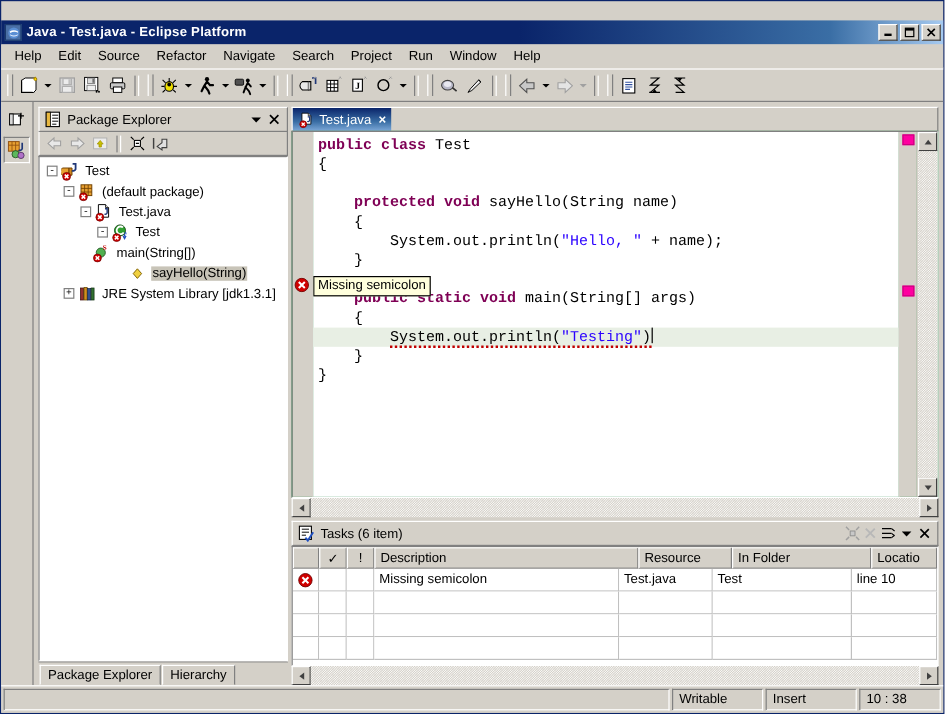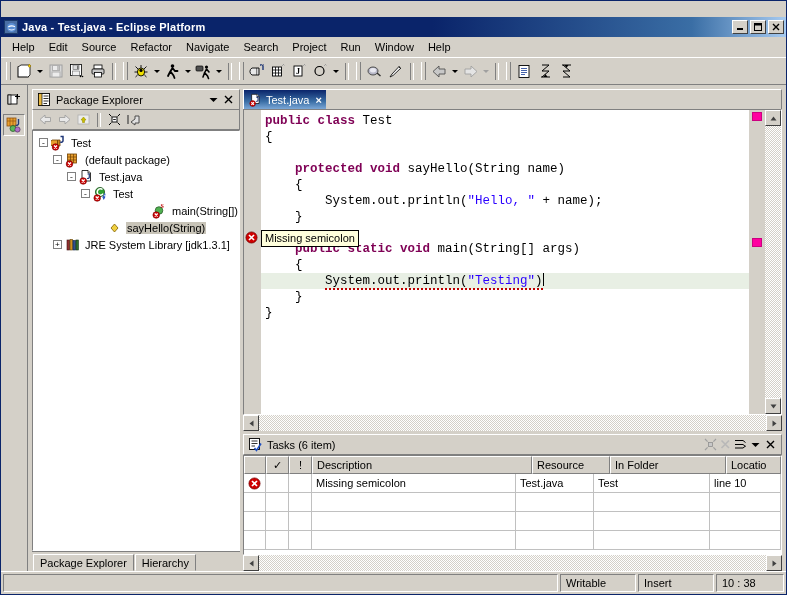--- a/index.html
+++ b/index.html
@@ -821,21 +821,21 @@
                 <path d="M9.5 3.5 a3.2 3.2 0 1 0 .6 4.2" fill="none" stroke="#fff" stroke-width="1.5"></path>
                 <path d="M10.6 8.2 l2 1.3 l-.6 -2.4 z" fill="#2050c0"></path>
                 <path d="M9.6 10.6 l1.2 2.2 l1.2 -2.2 M10.8 9 v2" stroke="#2050c0" stroke-width="1.1" fill="none"></path>
                 <circle cx="4.2" cy="12" r="3.3" fill="#d00000" stroke="#700000" stroke-width=".6"></circle>
                 <path d="M2.7 10.5 L5.7 13.5 M5.7 10.5 L2.7 13.5" stroke="#fff" stroke-width="1.3"></path>
               </svg>
             </span>
             <span class="tlabel">Test</span>
           </div>
 
-          <div class="tnode" style="padding-left:95px;justify-content:flex-end;">
+          <div class="tnode" style="padding-left:32px;">
             <span class="texp none"></span>
             <span class="ticon">
               <svg width="16" height="16" viewBox="0 0 16 16">
                 <circle cx="7" cy="7.5" r="3.8" fill="#50b050" stroke="#205020" stroke-width=".7"></circle>
                 <text x="8.6" y="5.2" font-size="6" font-family="serif" fill="#c00000" font-weight="bold">S</text>
                 <circle cx="4.2" cy="12" r="3.3" fill="#d00000" stroke="#700000" stroke-width=".6"></circle>
                 <path d="M2.7 10.5 L5.7 13.5 M5.7 10.5 L2.7 13.5" stroke="#fff" stroke-width="1.3"></path>
               </svg>
             </span>
             <span class="tlabel">main(String[])</span>

